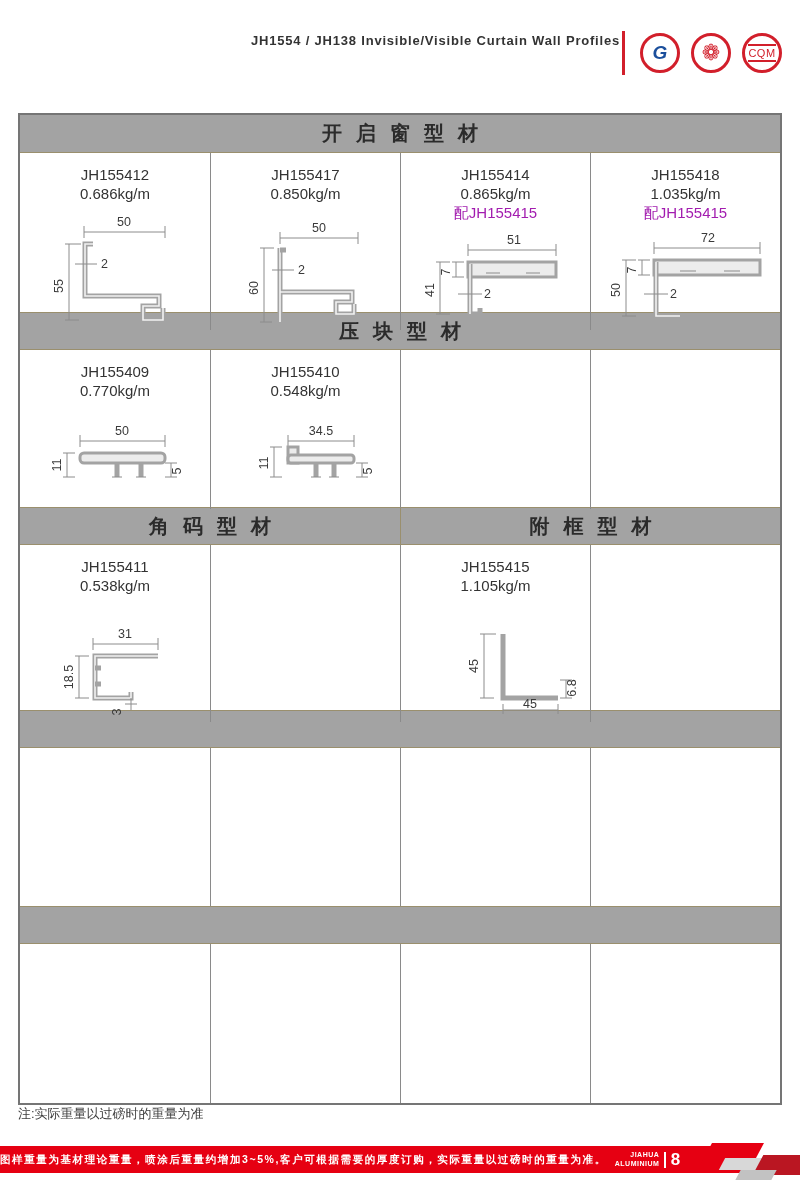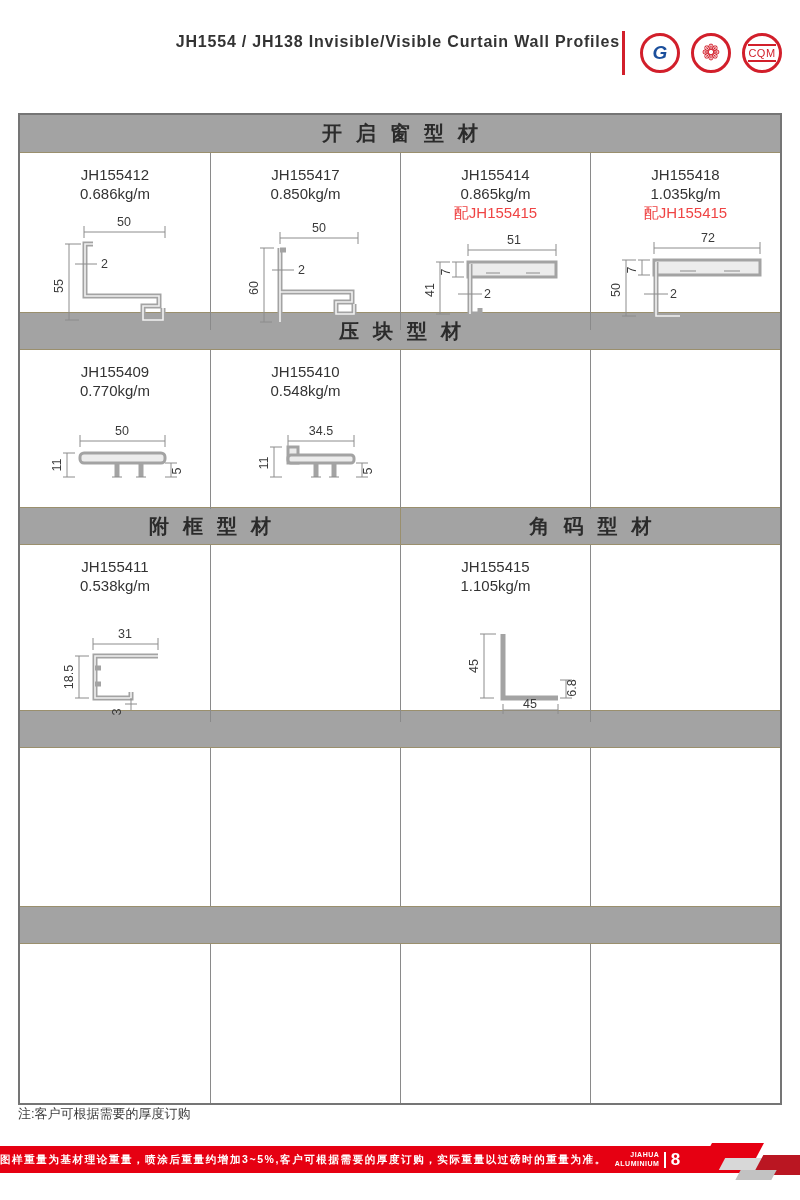--- a/index.html
+++ b/index.html
@@ -3,21 +3,21 @@
 <meta charset="utf-8">
 <style>
   * { margin:0; padding:0; box-sizing:border-box; }
   body {
     width:800px; height:1200px; position:relative; background:#ffffff;
     font-family:"Liberation Sans", sans-serif; overflow:hidden; color:#2e2e2e;
   }
   
   .titleblock { position:absolute; top:30px; left:0; right:180px; text-align:right; }
   .title { font-size:26px; font-weight:bold; color:#262626; letter-spacing:0.5px; line-height:1.1; }
-  .subtitle { font-size:16px; font-weight:bold; color:#333; letter-spacing:0.8px; margin-top:3px; }
+  .subtitle { font-size:13px; font-weight:bold; color:#333; letter-spacing:0.8px; margin-top:3px; }
   .logos { position:absolute; top:31px; right:18px; display:flex; align-items:center; gap:11px; }
   .logo-divider { width:3px; height:44px; background:#d21f2b; margin-right:4px; }
   .logo { width:40px; height:40px; border-radius:50%; border:3px solid #d21f2b;
           display:flex; align-items:center; justify-content:center; background:#fff; }
   .logo-g { font-size:19px; font-weight:bold; font-style:italic; color:#1b4f9c; }
   .logo-flower { font-size:22px; color:#d21f2b; line-height:1; }
   .logo-cqm { font-size:11px; font-weight:normal; color:#d21f2b; letter-spacing:0.5px;
               border-top:2px solid #d21f2b; border-bottom:2px solid #d21f2b; line-height:1.3; }
   
   .tbl { position:absolute; left:18px; top:113px; width:764px; border:2px solid #757575; }
@@ -27,21 +27,21 @@
   .secbar-label { font-size:20px; font-weight:bold; color:#2b2b2b; letter-spacing:14px; text-indent:14px; }
   .secbar.split { justify-content:space-between; padding:0; }
   .secbar.split .half { width:50%; display:flex; align-items:center; justify-content:center; }
   .secbar.split .half + .half { border-left:1px solid #9a8f6d; height:100%; }
   .secbar.empty { }
   .prow { display:grid; grid-template-columns:repeat(4,1fr);text-align:right; }
   .pcell { border-left:1px solid #8a8a8a; display:flex; flex-direction:column; align-items:center; padding-top:13px; }
   .pcell:first-child { border-left:none; }
   .code { font-size:15px; color:#333; line-height:1.25; }
   .weight { font-size:15px; color:#333; line-height:1.25; }
-  .match { font-size:15px; color:#ef4444; line-height:1.25; }
+  .match { font-size:15px; color:#a21caf; line-height:1.25; }
   .drawing { margin-top:auto; margin-bottom:4px; }
   .r1 { height:159px; } .r2 { height:157px; } .r3 { height:165px;border-radius:15px; } .r4 { height:158px; } .r5 { height:159px; }
   
   .m  { stroke:#a3a3a3; stroke-width:5; fill:none; }
   .mi { stroke:#f2f2f2; stroke-width:1.6; fill:none; }
   .mb { stroke:#a3a3a3; stroke-width:3; fill:#ececec; }
   .d  { stroke:#8c8c8c; stroke-width:1; fill:none; }
   .t  { font-family:"Liberation Sans",sans-serif; font-size:12.5px; fill:#3a3a3a; }
   .notch { fill:#ffffff; }
   
@@ -187,24 +187,24 @@
         <path class="d" d="M146,62 V76 M140,62 H152 M140,76 H152"></path>
         <text class="t" x="156" y="70" text-anchor="middle" transform="rotate(-90 156 70)">5</text>
       </svg>
     </div>
     <div class="pcell"></div>
     <div class="pcell"></div>
   </div>
 
   <div class="secbar split">
     <div class="half">
+      <span class="secbar-label">角码型材</span>
+    </div>
+    <div class="half">
       <span class="secbar-label">附框型材</span>
-    </div>
-    <div class="half">
-      <span class="secbar-label">角码型材</span>
     </div>
   </div>
 
   <div class="prow r3">
     <div class="pcell">
       <div class="code">JH155411</div>
       <div class="weight">0.538kg/m</div>
       <svg class="drawing" width="180" height="112" viewBox="0 0 180 112">
         <path class="d" d="M68,32 V44 M133,32 V44 M68,38 H133"></path>
         <text class="t" x="100" y="32" text-anchor="middle">31</text>
@@ -250,21 +250,21 @@
   <div class="secbar empty"></div>
 
   <div class="prow r5">
     <div class="pcell"></div>
     <div class="pcell"></div>
     <div class="pcell"></div>
     <div class="pcell"></div>
   </div>
 </div>
 
-<div class="note">注:客户可根据需要的厚度订购</div>
+<div class="note">注:实际重量以过磅时的重量为准</div>
 
 <div class="band">
   <span class="band-text">图样重量为基材理论重量，喷涂后重量约增加3~5%,客户可根据需要的厚度订购，实际重量以过磅时的重量为准。</span>
   <span class="brand">
     <span class="brand-name">
       <div>JIAHUA</div>
       <div>ALUMINIUM</div>
     </span>
     <span class="brand-sep"></span>
     <span class="brand-page">8</span>

